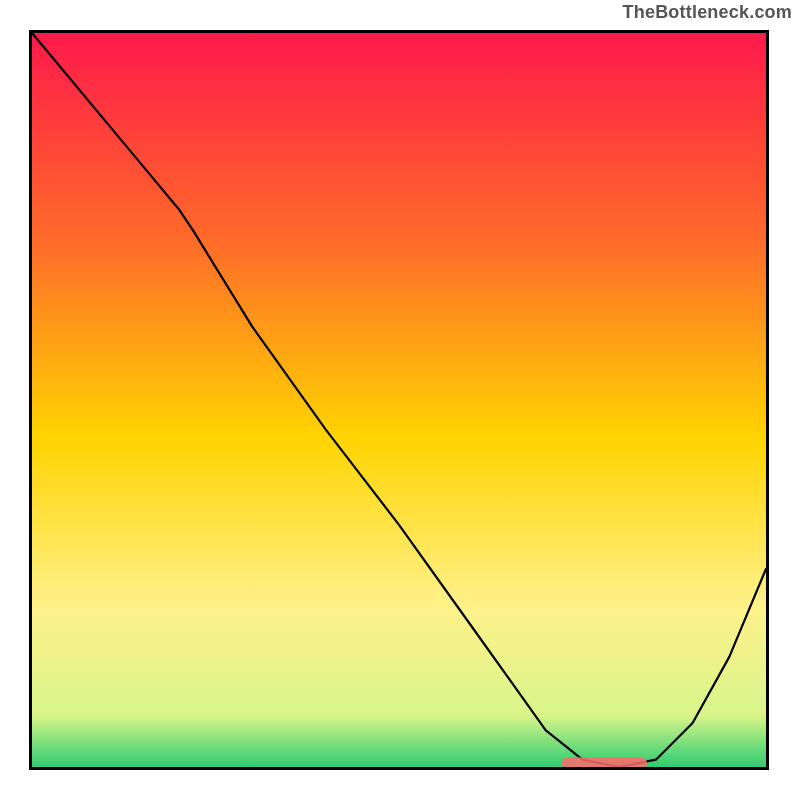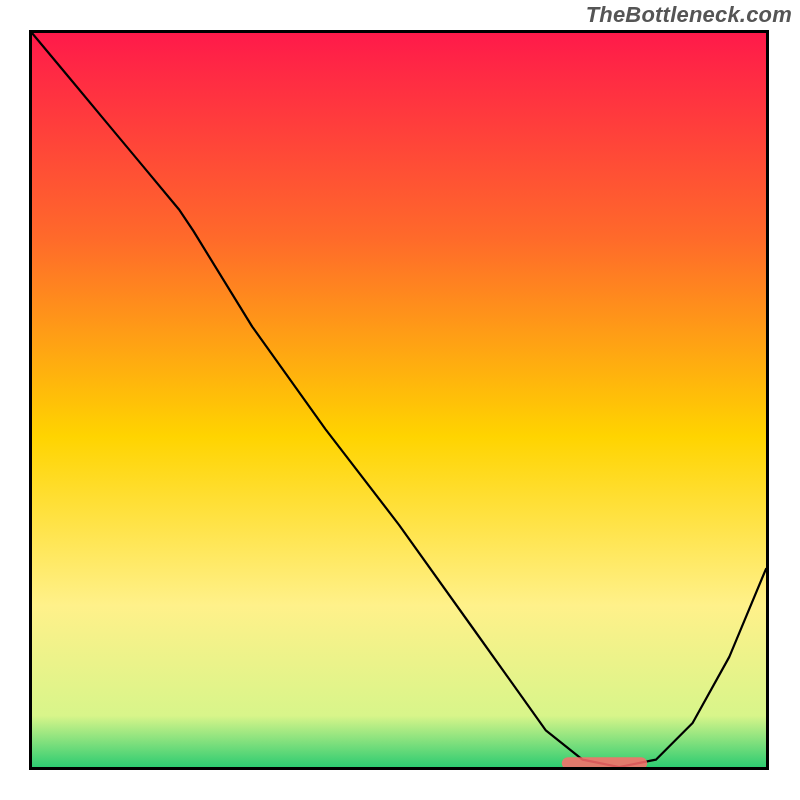--- a/index.html
+++ b/index.html
@@ -13,27 +13,26 @@
   }
   .container {
     position: relative;
     width: 800px;
     height: 800px;
   }
   .watermark {
     position: absolute;
     top: 2px;
     right: 8px;
-    font-size: 22px;
+    font-size: 18px;
     font-weight: 600;
     color: #555;
     letter-spacing: 0.2px;
     z-index: 10;
     user-select: none;
-    font-style: italic;
   }
   .plot-border {
     position: absolute;
     left: 29px;
     top: 30px;
     width: 740px;
     height: 740px;
     border: 3px solid #000;
     box-sizing: border-box;
   }

